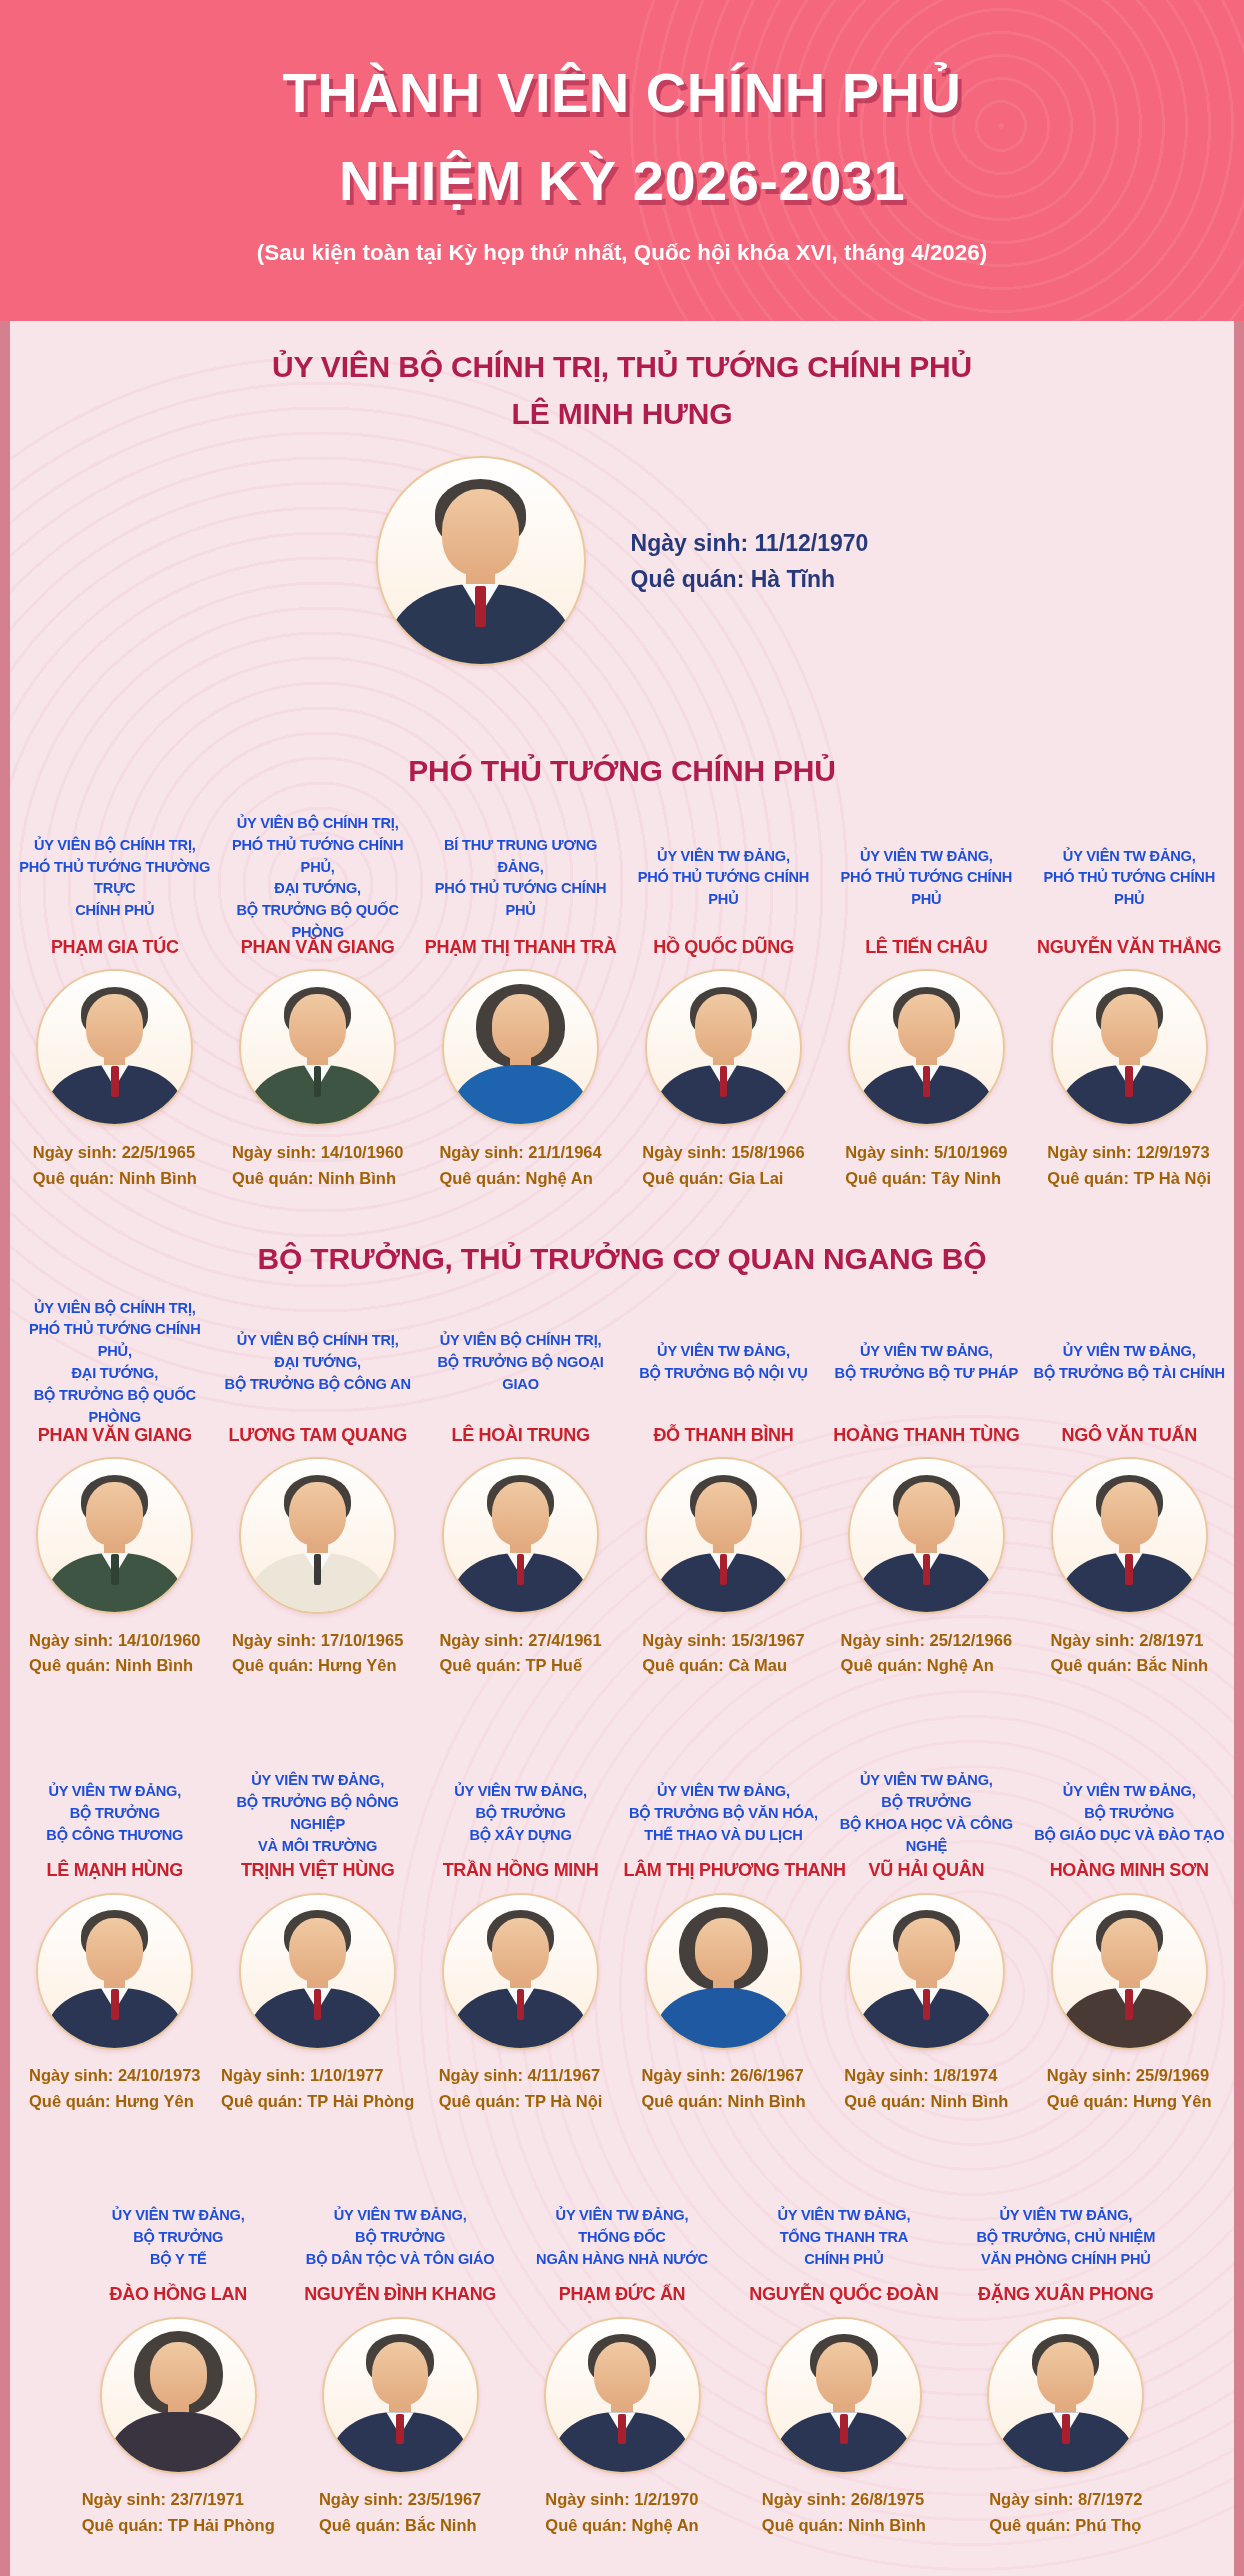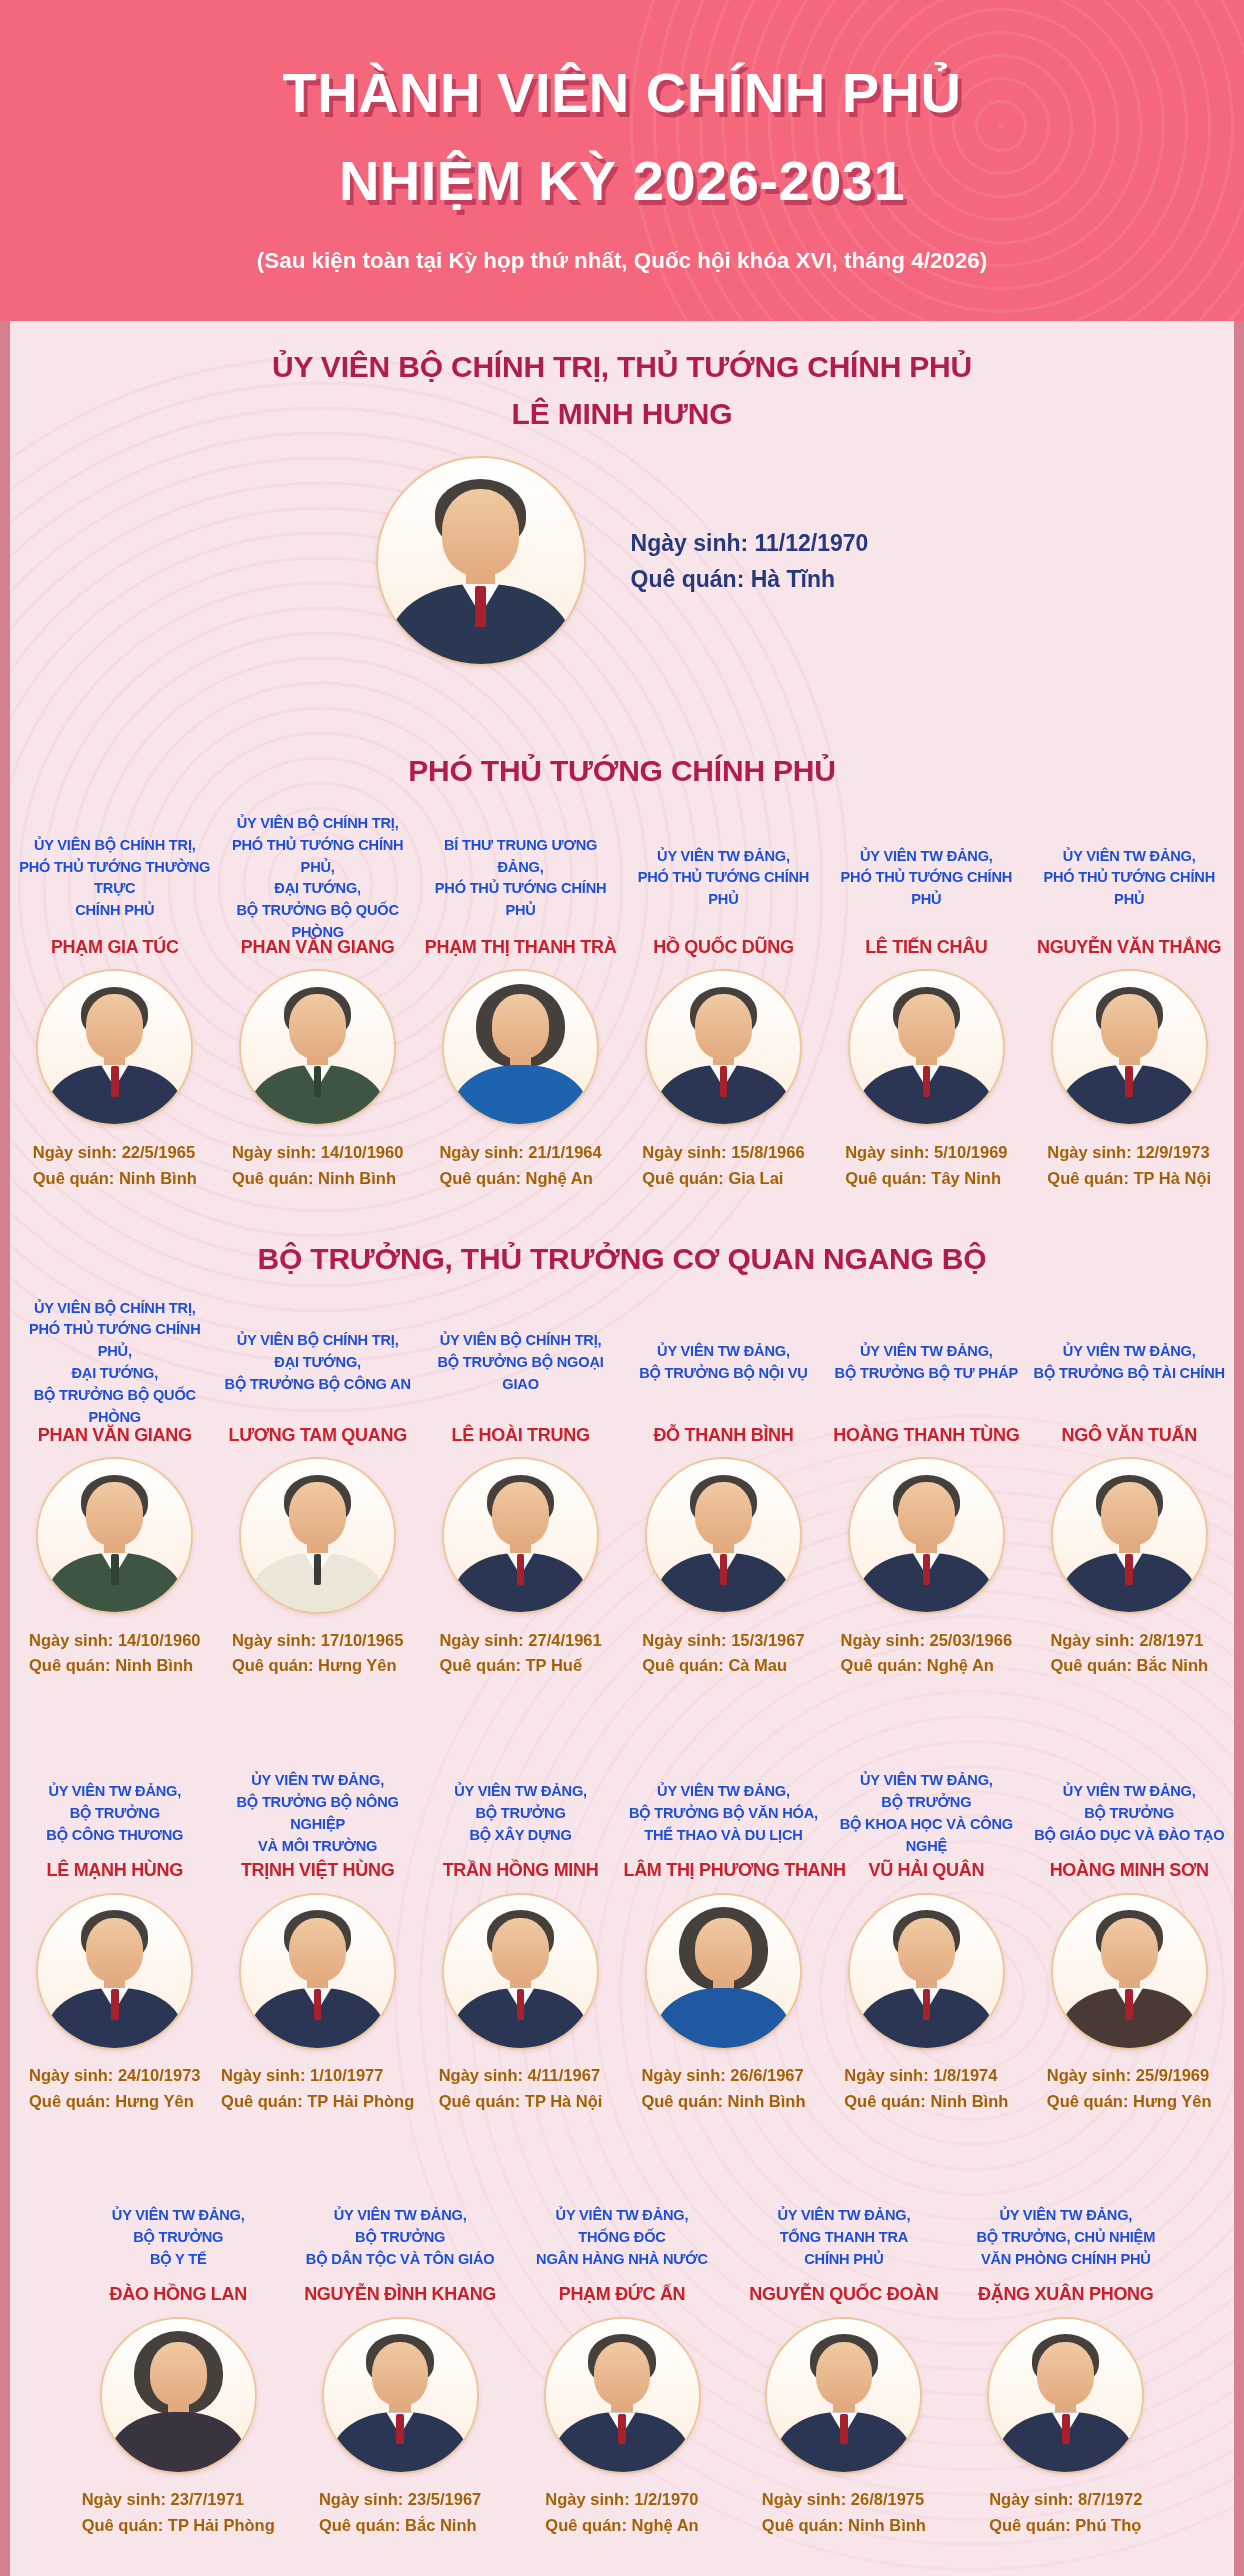--- a/index.html
+++ b/index.html
@@ -24,21 +24,21 @@
   .hero-title{
     position:relative;z-index:2;
     font-size:56px;
     line-height:1.58;
     color:#ffffff;
     letter-spacing:0.5px;
     text-shadow:3.9px 4.9px 0 rgba(148,22,62,.5);
   }
   .hero-subtitle{
     position:relative;z-index:2;
-    margin-top:22px;
+    margin-top:14px;
     font-size:22.4px;
     color:#ffffff;
   }
   .wm{
     position:absolute;border-radius:50%;pointer-events:none;z-index:1;
   }
   .wm-hero{
     top:-253px;right:-136px;width:758px;height:758px;
     background:repeating-radial-gradient(circle at center, rgba(255,255,255,.18) 0 2.9px, transparent 2.9px 23px);
     opacity:.45;
@@ -398,21 +398,21 @@
       <div class="avatar" style="--outfit: #2a3654;">
         <div class="av-hair"></div>
         <div class="av-neck"></div>
         <div class="av-head"></div>
         <div class="av-body"></div>
         <div class="av-shirt"></div>
         <div class="av-tie"></div>
       </div>
     </div>
     <div class="member-info">
-      <div>Ngày sinh: 25/03/1966</div>
+      <div>Ngày sinh: 25/12/1966</div>
       <div>Quê quán: Nghệ An</div>
     </div>
   </div>
         <div class="member-card">
     <div class="member-role">ỦY VIÊN TW ĐẢNG,
 BỘ TRƯỞNG BỘ TÀI CHÍNH</div>
     <div class="member-name">NGÔ VĂN TUẤN</div>
     <div class="member-photo photo-ring">
       <div class="avatar" style="--outfit: #2a3654;">
         <div class="av-hair"></div>

